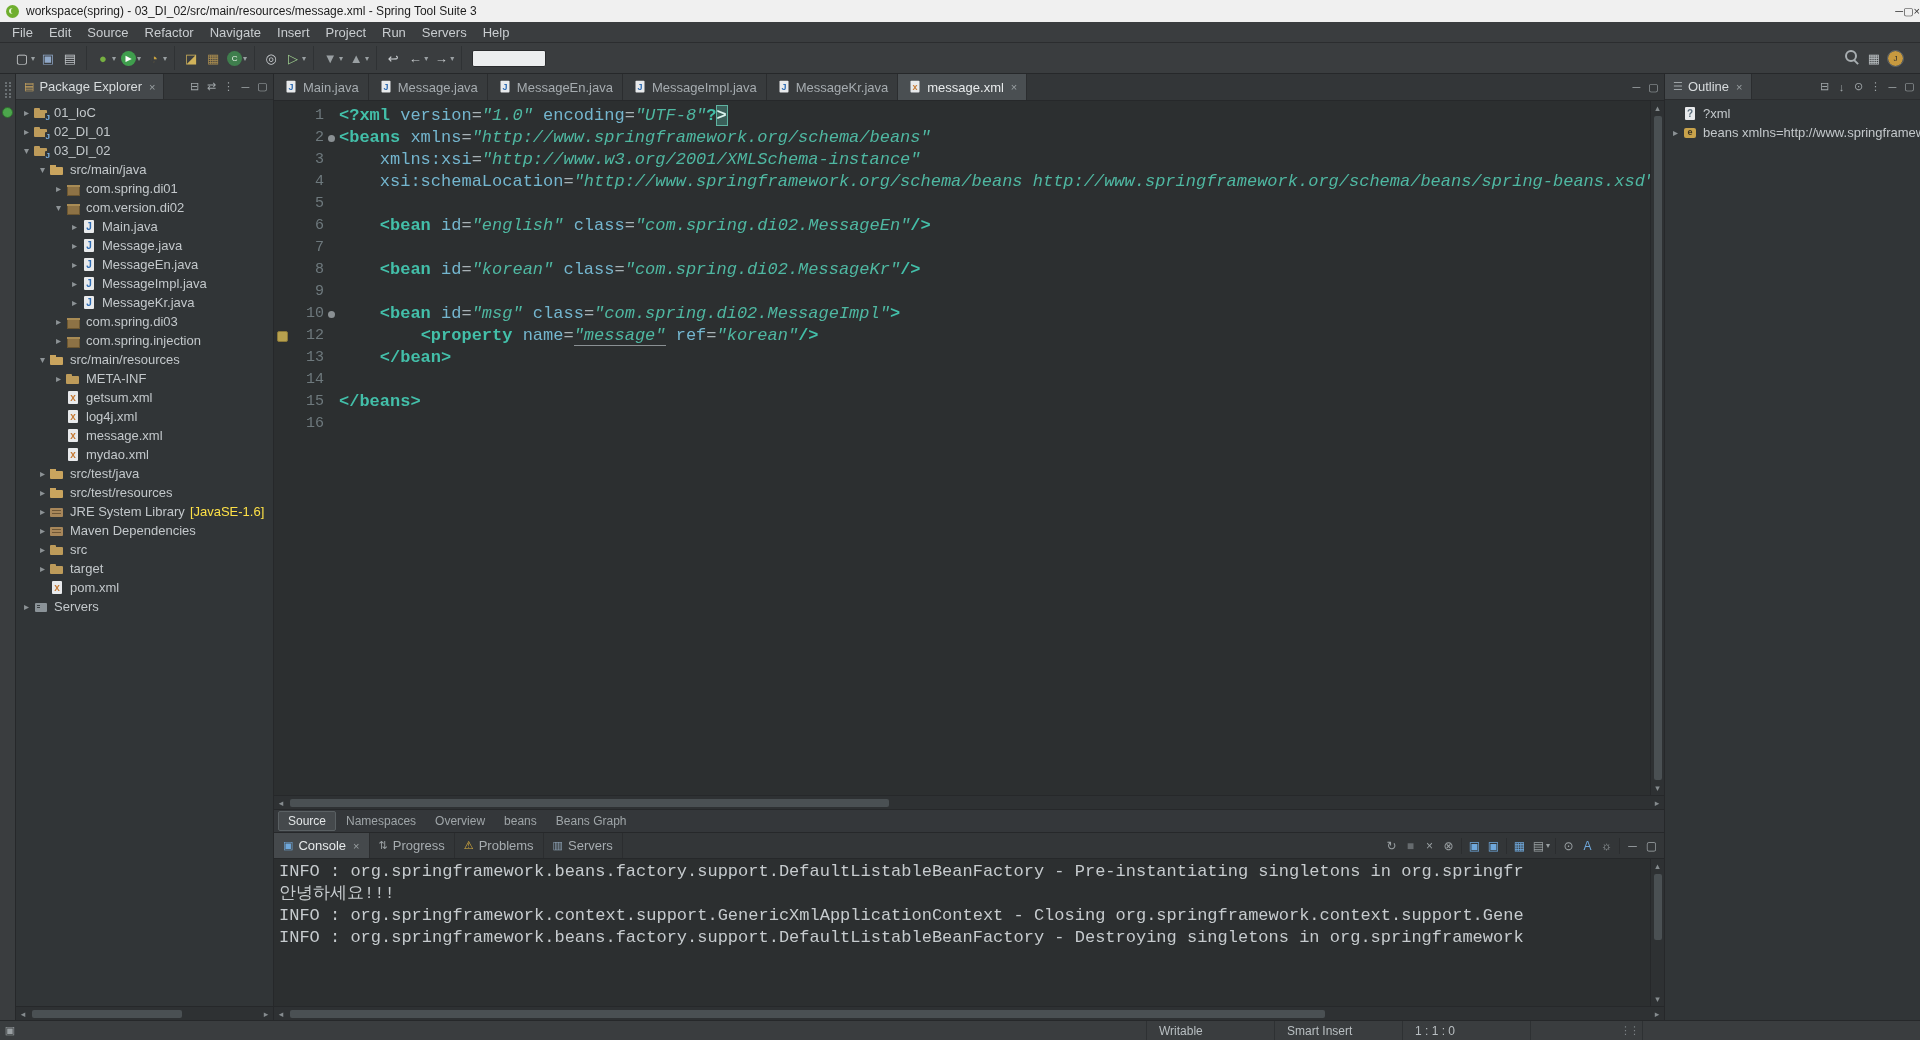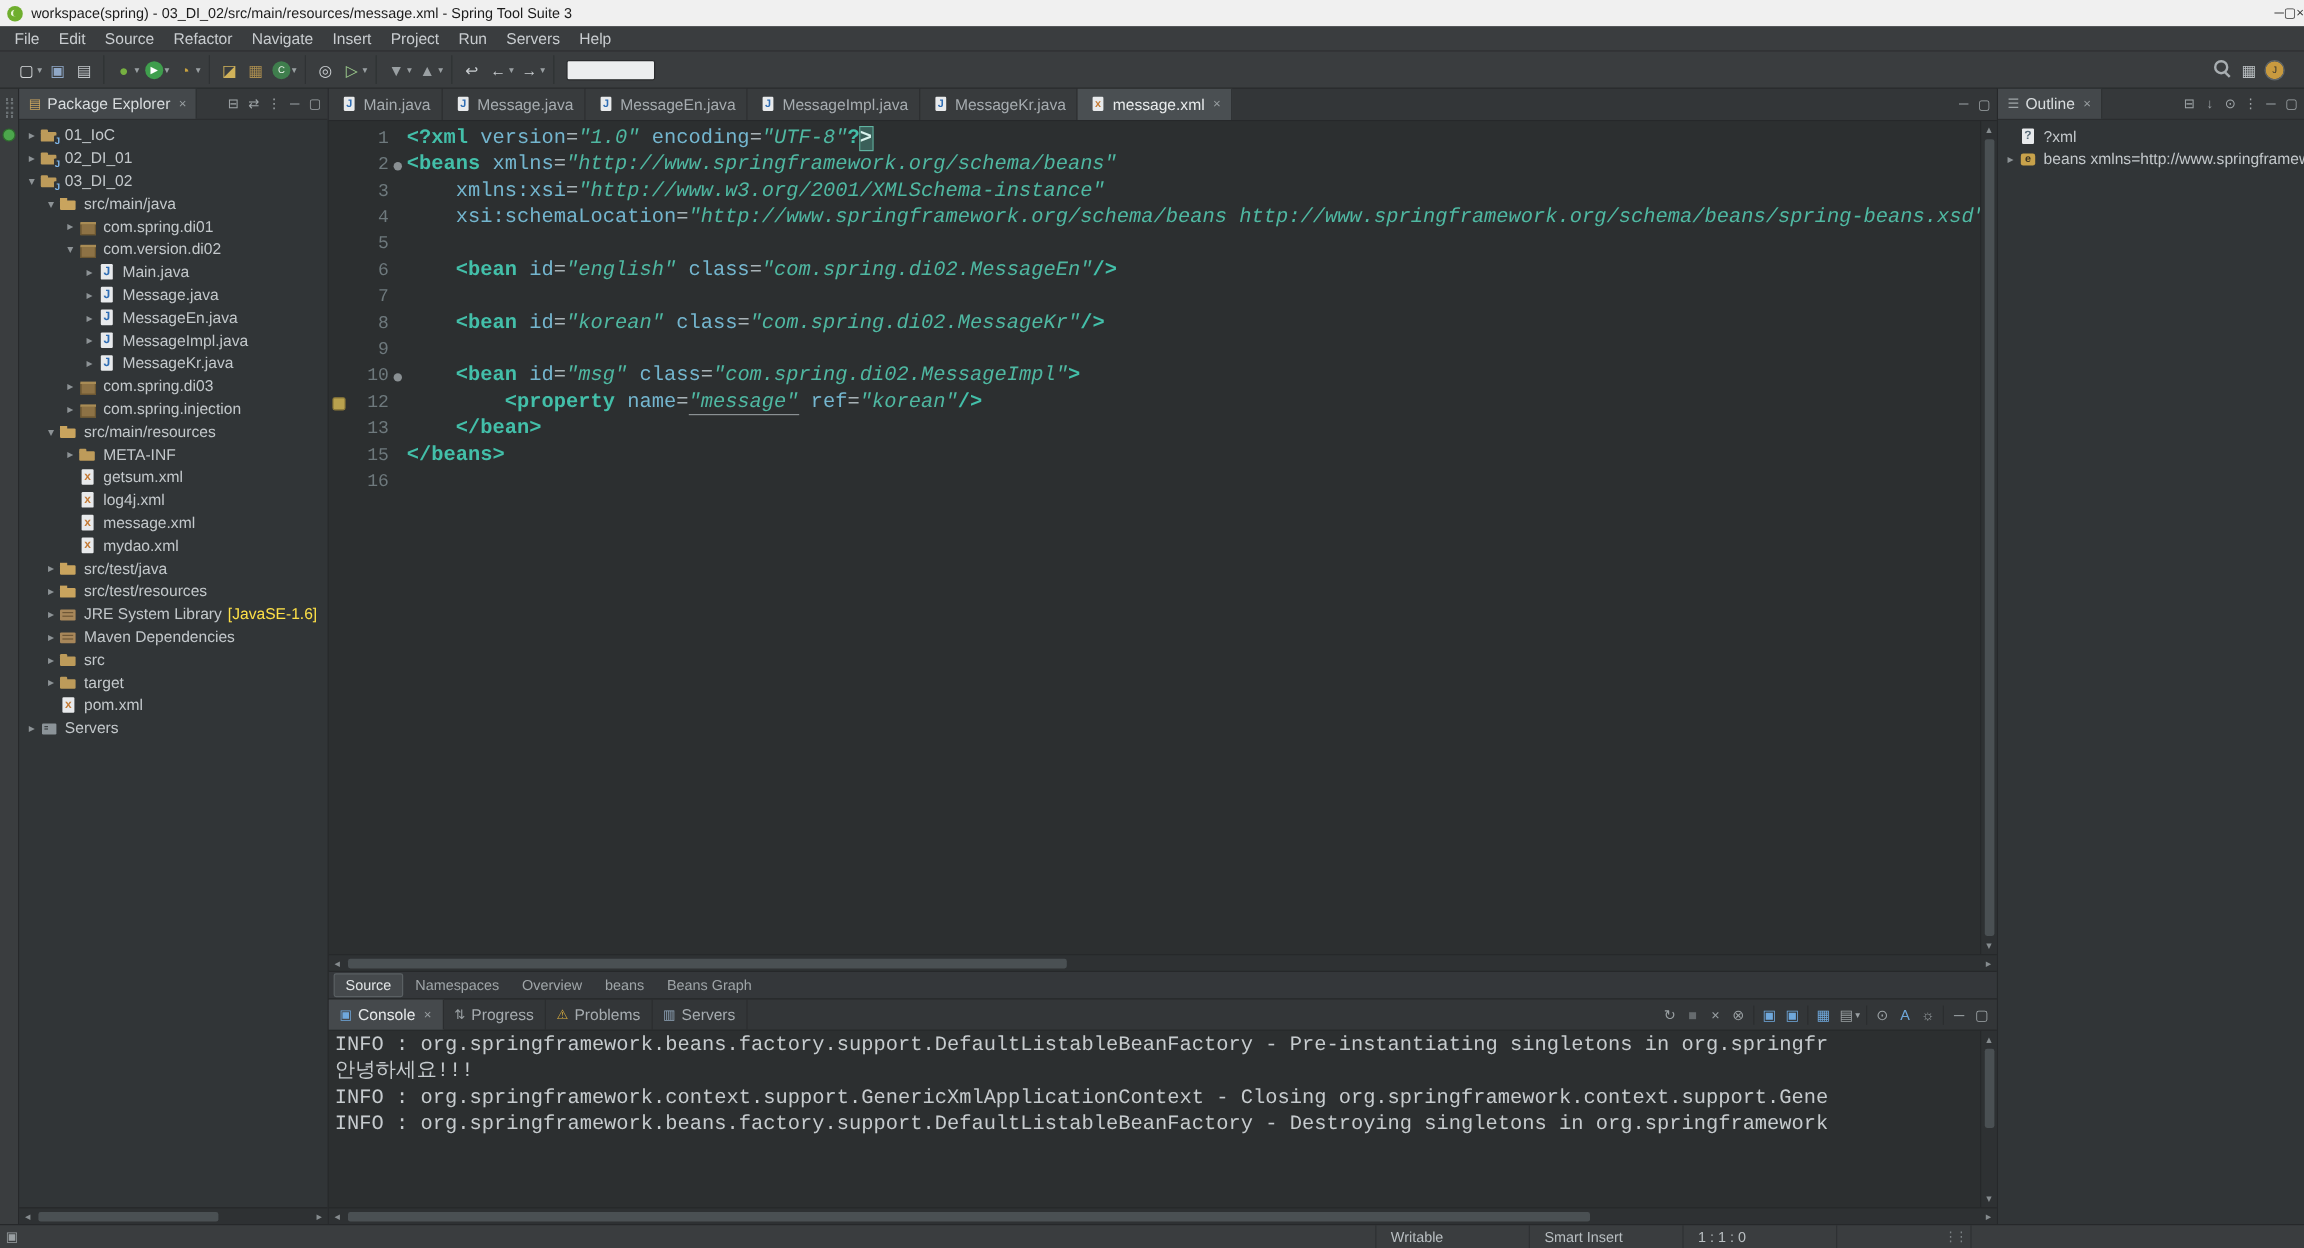--- a/index.html
+++ b/index.html
@@ -419,20 +419,21 @@
           <div class="crow"><span class="cmark"></span><span class="cnum">3</span><span class="cfold"></span><span class="ctext"><span class="tk-p">    </span><span class="tk-a">xmlns:xsi</span><span class="tk-e">=</span><span class="tk-v">"http://www.w3.org/2001/XMLSchema-instance"</span></span></div>
           <div class="crow"><span class="cmark"></span><span class="cnum">4</span><span class="cfold"></span><span class="ctext"><span class="tk-p">    </span><span class="tk-a">xsi:schemaLocation</span><span class="tk-e">=</span><span class="tk-v">"http://www.springframework.org/schema/beans http://www.springframework.org/schema/beans/spring-beans.xsd"</span></span></div>
           <div class="crow"><span class="cmark"></span><span class="cnum">5</span><span class="cfold"></span><span class="ctext"></span></div>
           <div class="crow"><span class="cmark"></span><span class="cnum">6</span><span class="cfold"></span><span class="ctext"><span class="tk-p">    </span><span class="tk-b">&lt;</span><span class="tk-t">bean</span><span class="tk-p"> </span><span class="tk-a">id</span><span class="tk-e">=</span><span class="tk-v">"english"</span><span class="tk-p"> </span><span class="tk-a">class</span><span class="tk-e">=</span><span class="tk-v">"com.spring.di02.MessageEn"</span><span class="tk-b">/&gt;</span></span></div>
           <div class="crow"><span class="cmark"></span><span class="cnum">7</span><span class="cfold"></span><span class="ctext"></span></div>
           <div class="crow"><span class="cmark"></span><span class="cnum">8</span><span class="cfold"></span><span class="ctext"><span class="tk-p">    </span><span class="tk-b">&lt;</span><span class="tk-t">bean</span><span class="tk-p"> </span><span class="tk-a">id</span><span class="tk-e">=</span><span class="tk-v">"korean"</span><span class="tk-p"> </span><span class="tk-a">class</span><span class="tk-e">=</span><span class="tk-v">"com.spring.di02.MessageKr"</span><span class="tk-b">/&gt;</span></span></div>
           <div class="crow"><span class="cmark"></span><span class="cnum">9</span><span class="cfold"></span><span class="ctext"></span></div>
           <div class="crow"><span class="cmark"></span><span class="cnum">10</span><span class="cfold on"></span><span class="ctext"><span class="tk-p">    </span><span class="tk-b">&lt;</span><span class="tk-t">bean</span><span class="tk-p"> </span><span class="tk-a">id</span><span class="tk-e">=</span><span class="tk-v">"msg"</span><span class="tk-p"> </span><span class="tk-a">class</span><span class="tk-e">=</span><span class="tk-v">"com.spring.di02.MessageImpl"</span><span class="tk-b">&gt;</span></span></div>
           <div class="crow"><span class="cmark on"></span><span class="cnum">12</span><span class="cfold"></span><span class="ctext"><span class="tk-p">        </span><span class="tk-b">&lt;</span><span class="tk-t">property</span><span class="tk-p"> </span><span class="tk-a">name</span><span class="tk-e">=</span><span class="tk-u">"message"</span><span class="tk-p"> </span><span class="tk-a">ref</span><span class="tk-e">=</span><span class="tk-v">"korean"</span><span class="tk-b">/&gt;</span></span></div>
           <div class="crow"><span class="cmark"></span><span class="cnum">13</span><span class="cfold"></span><span class="ctext"><span class="tk-p">    </span><span class="tk-b">&lt;/</span><span class="tk-t">bean</span><span class="tk-b">&gt;</span></span></div>
+          <div class="crow"><span class="cmark"></span><span class="cnum">14</span><span class="cfold"></span><span class="ctext"></span></div>
           <div class="crow"><span class="cmark"></span><span class="cnum">15</span><span class="cfold"></span><span class="ctext"><span class="tk-b">&lt;/</span><span class="tk-t">beans</span><span class="tk-b">&gt;</span></span></div>
           <div class="crow"><span class="cmark"></span><span class="cnum">16</span><span class="cfold"></span><span class="ctext"></span></div>
         </div>
       <div class="vscroll">
         <div class="vs-arrow">▴</div>
         <div class="vs-thumb" style="top:15px;bottom:15px;"></div>
         <div class="vs-arrow bottom">▾</div>
       </div>
     </div>
 

